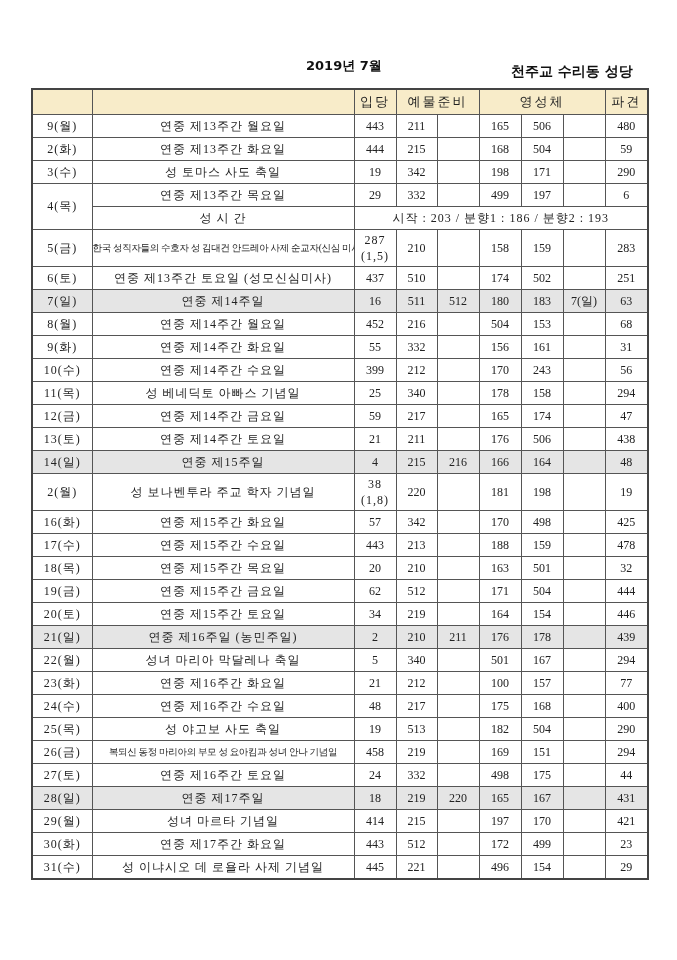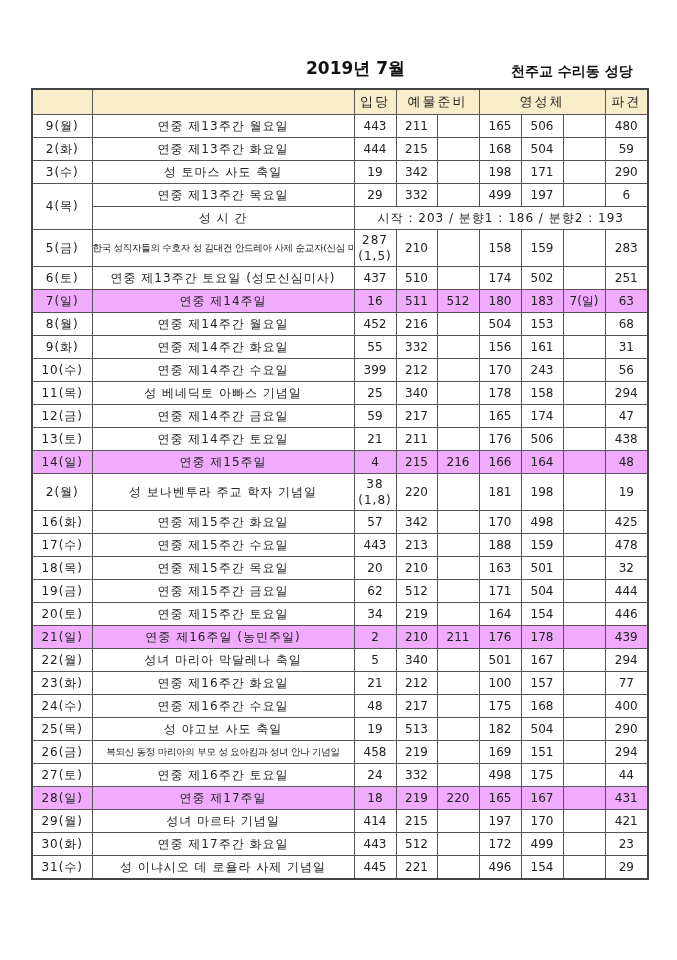--- a/index.html
+++ b/index.html
@@ -1,29 +1,29 @@
 <!DOCTYPE html>
 <html><head>
 <meta charset="utf-8">
 <style>
   html, body { margin: 0; padding: 0; background: #ffffff; }
   body { width: 677px; height: 960px; position: relative; overflow: hidden;
          font-family: "DejaVu Sans", "Liberation Sans", sans-serif; color: #222; }
-  .title { position: absolute; left: 306px; top: 57px; font-size: 17px; font-weight: bold;
+  .title { position: absolute; left: 306px; top: 57px; font-size: 13px; font-weight: bold;
            letter-spacing: 0px; color: #111; }
   .org { position: absolute; left: 511px; top: 63px; font-size: 14px; font-weight: bold; color: #111; }
   table.sched { position: absolute; left: 31px; top: 88px; border-collapse: collapse;
-                table-layout: fixed; width: 616px; font-size: 12px; }
+                table-layout: fixed; width: 616px; font-size: 12px; font-family: Liberation Serif, serif; }
   table.sched td, table.sched th { border: 1px solid #555; padding: 0; text-align: center;
                 vertical-align: middle; white-space: nowrap; overflow: hidden; font-weight: normal; }
   table.sched { border: 2px solid #444; }
   thead th { background: #f8ecc9; height: 24px; font-size: 13px; letter-spacing: 2px; }
   tr.r td { height: 22px; }
   tr.tall td { height: 36px; }
-  tr.sun td { background: #f0abfc; }
+  tr.sun td { background: #e5e5e5; }
   td.date { letter-spacing: 1px; }
   td.name { letter-spacing: 1px; }
   td.name.small { font-size: 9.5px; letter-spacing: -0.3px; }
   td.num { font-size: 12px; }
   td.lnum { text-align: left; padding-left: 6px; }
   .sub { display: block; line-height: 16px; letter-spacing: 1px; }
   td.span-note { letter-spacing: 1px; }
 </style>
 </head>
 <body>

